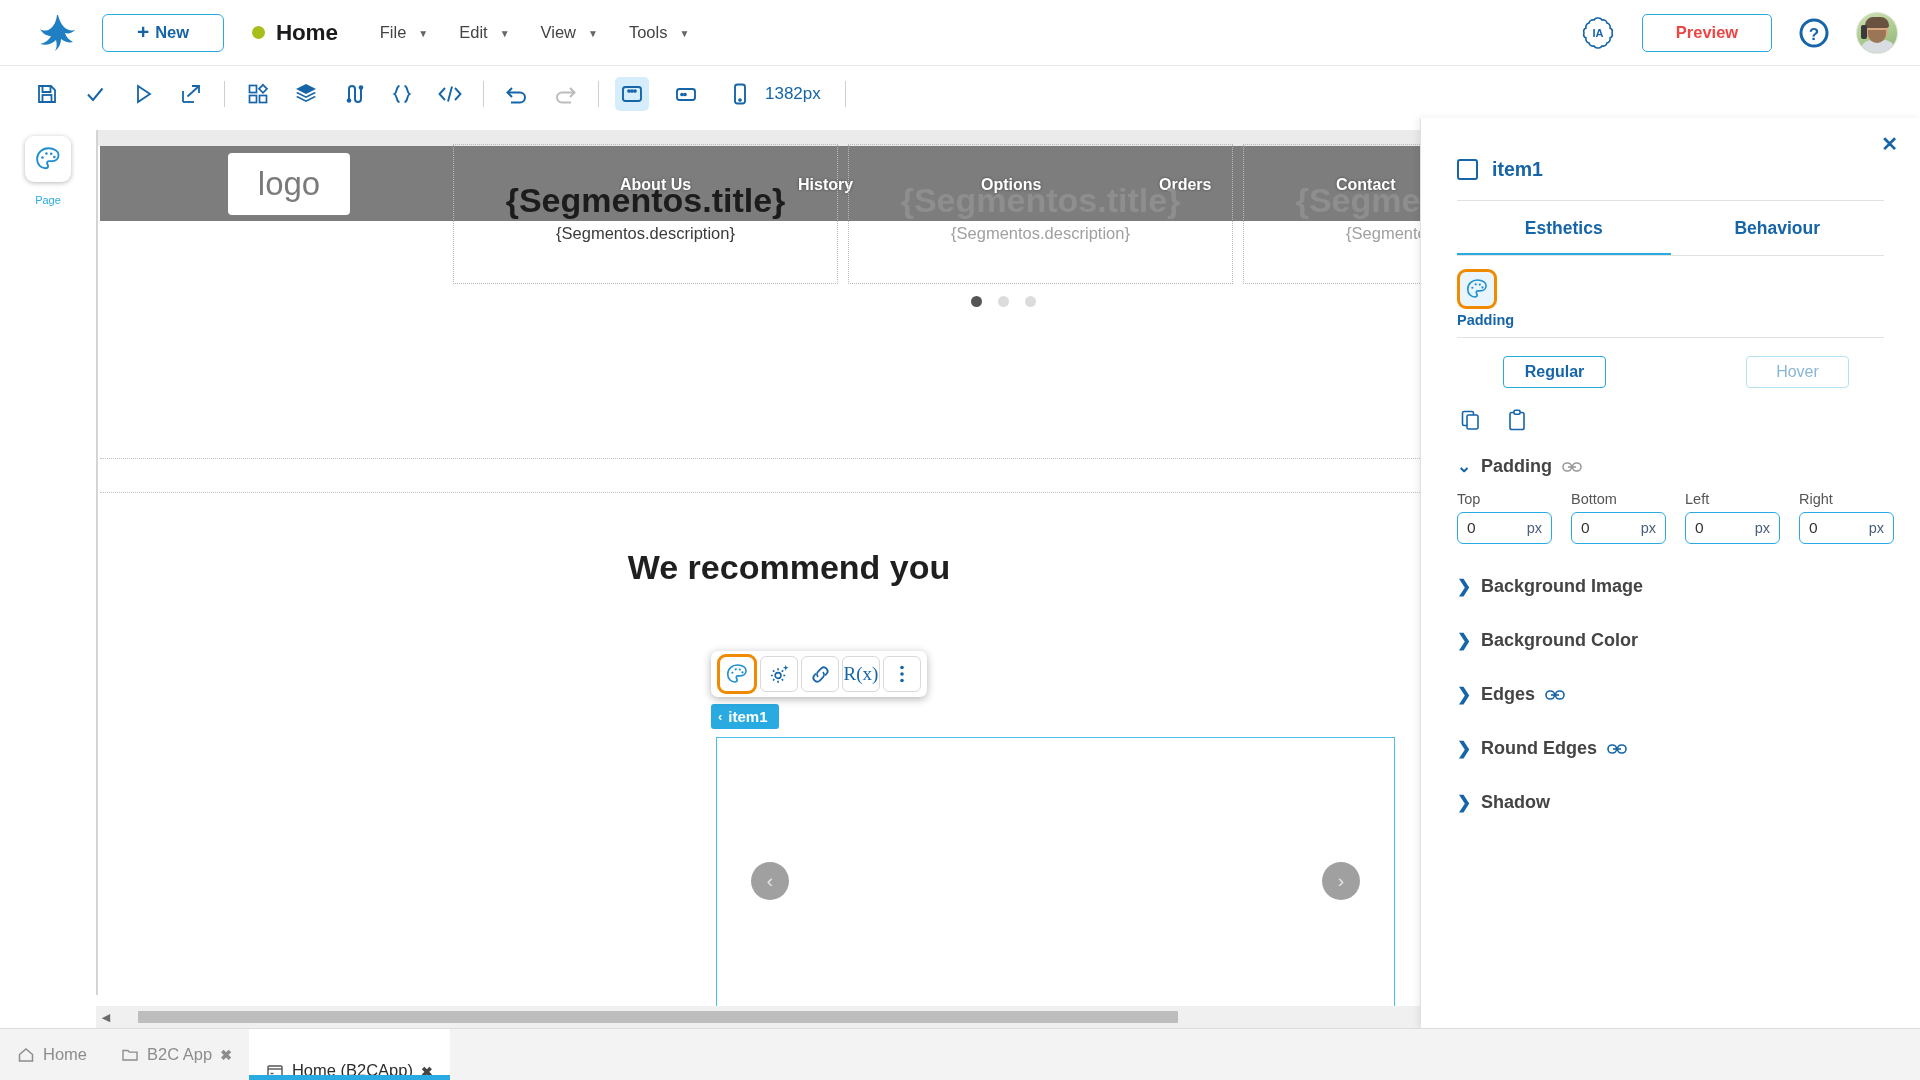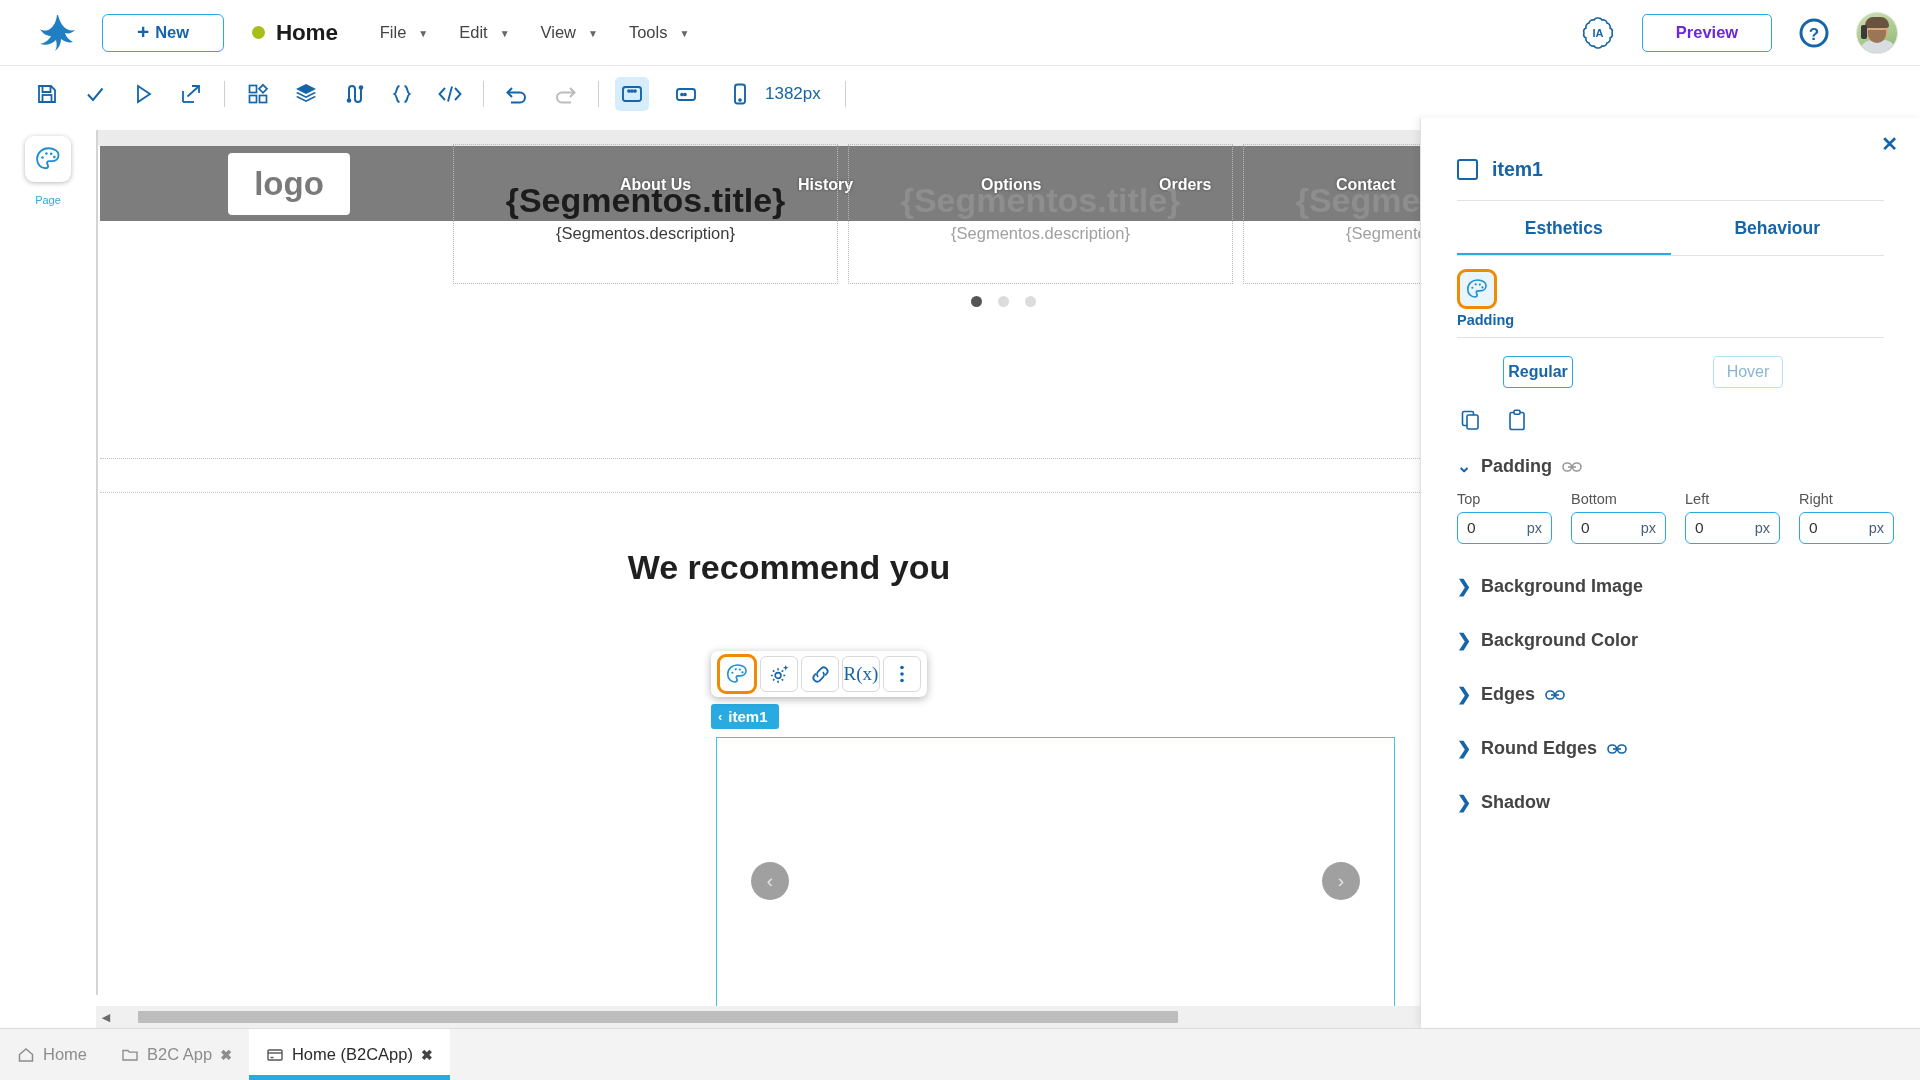--- a/index.html
+++ b/index.html
@@ -29,21 +29,21 @@
   .page-status { margin-left: 28px; display: flex; align-items: center; gap: 11px; }
   .status-dot { width: 13px; height: 13px; border-radius: 50%; background: #a8bf1b; }
   .page-title { font-size: 22.5px; font-weight: bold; color: #1b1b1b; letter-spacing:-0.2px;}
   .menus { margin-left: 42px; display: flex; align-items: center; gap: 31px; }
   .menu-item { font-size: 16.5px; color: #444; display:flex; align-items:center; gap:12px; cursor: pointer; }
   .caret { font-size: 10px; color:#666; position:relative; top:1px;}
   .top-right { margin-left: auto; display: flex; align-items: center; gap: 26px; margin-right: 22px; }
   .ia-badge { width: 36px; height: 36px; position: relative; }
   .btn-preview {
     width: 130px; height: 38px; border: 1.5px solid #29abe2; border-radius: 5px;
-    background: #fff; color: #6d28d9; font-size: 16.5px; font-weight: bold;
+    background: #fff; color: #ef4444; font-size: 16.5px; font-weight: bold;
     display: flex; align-items: center; justify-content: center; cursor: pointer;
   }
   .help-icon { width: 32px; height: 32px; cursor: pointer; }
   .avatar {
     width: 42px; height: 42px; border-radius: 50%; overflow: hidden;
     background: linear-gradient(160deg,#cfe0b4 0%,#a9c98d 55%,#8fb277 100%);
     position: relative; cursor: pointer; border:1px solid #dfe6d6;
   }
   .avatar .face { position:absolute; left:9px; top:7px; width:22px;height:22px;border-radius:50%;background:#d8a87e; }
   .avatar .hair { position:absolute; left:8px; top:4px; width:24px;height:11px;border-radius:12px 12px 4px 4px;background:#6a5240; }
@@ -91,21 +91,21 @@
   .canvas-topstrip { position:absolute; left:0; top:0; width:100%; height:16px; background:#ebebeb;}
 
   
   .site-header {
     position: absolute; left: 2px; top: 16px; width: 1378px; height: 75px;
     background: #7d7d7d; display: flex; align-items: center;
   }
   .logo-box {
     margin-left: 128px; width: 122px; height: 62px; background: #fff; border-radius: 4px;
     display: flex; align-items: center; justify-content: center;
-    font-size: 33px; font-weight: bold; color: #7a7a7a;
+    font-size: 33px; font-weight: normal; color: #7a7a7a;
   }
   .site-nav { position:absolute; left:330px; top:0; width:1050px; height:75px; }
   .nav-link {
     position: absolute; top: 30px; color: #fff; font-size: 16px; font-weight: bold;
     text-shadow: 0 0 3px rgba(0,0,0,.45); cursor: pointer; white-space: nowrap;
   }
 
   
   .carousel-band {
     position: absolute; left: 355px; top: 14px; width: 1100px; height: 180px;
@@ -191,21 +191,21 @@
   .rp-tabs-line { margin: 0 36px; height: 1px; background: #e2e2e2; position: relative; top: -1px; }
   .rp-styles { padding: 12px 0 0 36px; width: 70px; text-align: center; }
   .rp-styles-sq {
     width: 40px; height: 40px; margin: 0 auto; border: 3px solid #f08a00; border-radius: 9px;
     background: #e8f5fd; display: flex; align-items: center; justify-content: center; cursor: pointer;
   }
   .rp-styles-lbl { margin-top: 3px; font-size: 14.5px; font-weight: bold; color: #1565a8; }
   .rp-divider2 { margin: 9px 36px 0; height: 1px; background: #e2e2e2; }
   .rp-statebtns { display: flex; gap: 140px; padding: 18px 0 0 82px; }
   .st-btn {
-    width: 70px; height: 32px; border-radius: 4px; display: flex; align-items: center;
+    width: 103px; height: 32px; border-radius: 4px; display: flex; align-items: center;
     justify-content: center; font-size: 16px; cursor: pointer; background:#fff;
   }
   .st-btn.on { border: 1.5px solid #29abe2; color: #1565a8; font-weight: bold; }
   .st-btn.off { border: 1.5px solid #b3e2f5; color: #8ab6d6; }
   .rp-cliprow { display: flex; gap: 18px; padding: 18px 0 0 36px; }
   .clip-ic { width: 28px; height: 28px; display:flex;align-items:center;justify-content:center;cursor: pointer; color:#1565a8;}
 
   .acc-row { display: flex; align-items: center; gap: 10px; padding-left: 36px; margin-top: 22px; cursor: pointer; }
   .acc-chev { color: #1565a8; font-size: 17px; font-weight: bold; width:14px;}
   .acc-lbl { font-size: 18px; font-weight: bold; color: #444; }
@@ -223,21 +223,21 @@
 
   
   .bottombar {
     position: absolute; left: 0; bottom: 0; width: 1920px; height: 52px;
     background: #f3f3f3; display: flex; align-items: stretch; border-top:1px solid #dcdcdc;
   }
   .btab {
     display: flex; align-items: center; gap: 8px; padding: 0 17px;
     font-size: 16.5px; color: #8d8d8d; cursor: pointer; position: relative;
   }
-  .btab.active { background: #fff; color: #2b2b2b; }
+  .btab.active { background: #fff; color: #2b2b2b; align-items: flex-end; }
   .btab.active::after { content:''; position:absolute; left:0; bottom:0; width:100%; height:5px; background:#29abe2; }
   .btab .x { font-size: 14px; font-weight: bold; color:#444; }
   .btab.dim .x { color:#8d8d8d; }
   svg { display: block; }
 </style>
 </head>
 <body>
 
 <div id="app">
 

